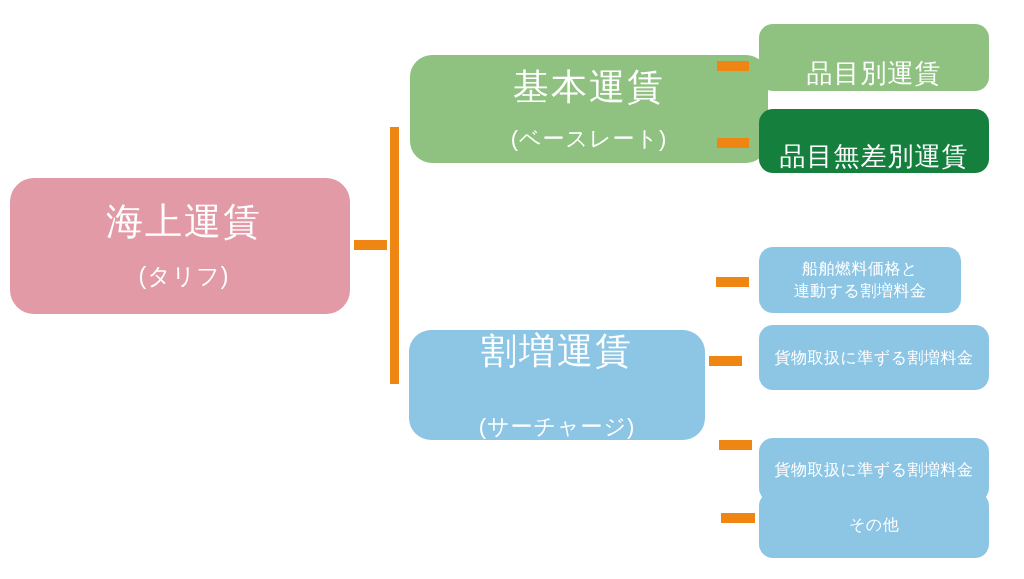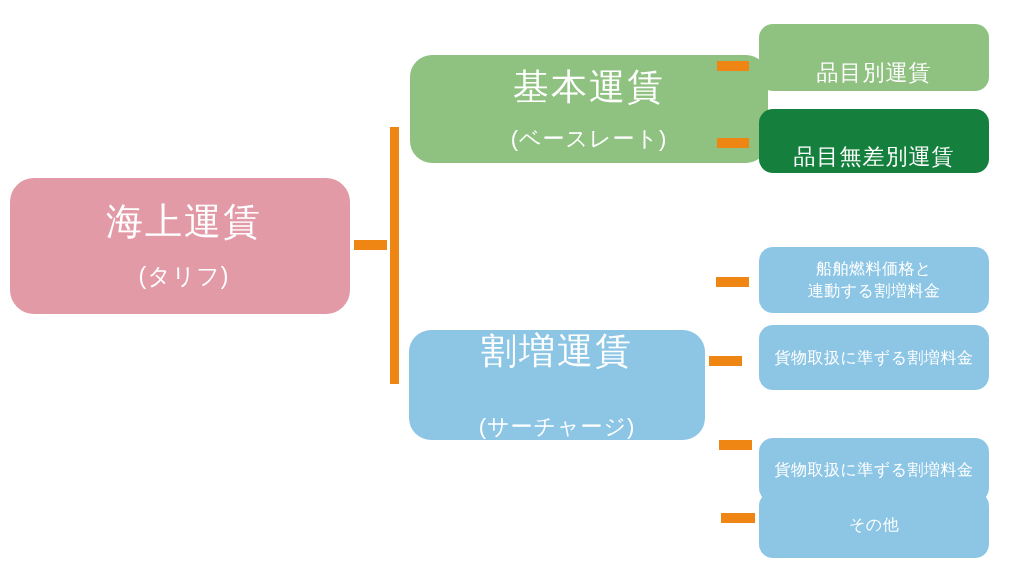--- a/index.html
+++ b/index.html
@@ -46,21 +46,21 @@
   }
   .branch-node .title { font-size: 36px; }
   .branch-node .subtitle { font-size: 22px; }
   .leaf-node {
     border-radius: 14px;
   }
   .leaf-node .leaf-line {
     white-space: nowrap;
   }
   .leaf-lg .leaf-line {
-    font-size: 22px;
+    font-size: 26px;
     line-height: 1.2;
     letter-spacing: 1px;
     margin-top: 32px;
   }
   .leaf-sm .leaf-line {
     font-size: 16px;
     line-height: 22px;
     letter-spacing: 0.5px;
   }
   .connector {
@@ -98,21 +98,21 @@
   <div class="connector" style="left: 719px; top: 440px; width: 33px; height: 10px; background-color: rgb(239, 134, 19);"></div>
   <div class="connector" style="left: 721px; top: 513px; width: 34px; height: 10px; background-color: rgb(239, 134, 19);"></div>
 
   <div class="node leaf-node leaf-lg" style="left: 759px; top: 24px; width: 230px; height: 67px; background-color: rgb(143, 193, 128);">
     <div class="leaf-line">品目別運賃</div>
   </div>
   <div class="node leaf-node leaf-lg" style="left: 759px; top: 109px; width: 230px; height: 64px; background-color: #15803d;">
     <div class="leaf-line">品目無差別運賃</div>
   </div>
 
-  <div class="node leaf-node leaf-sm" style="left: 759px; top: 247px; width: 230px; height: 66px; background-color: rgb(141, 198, 229);">
+  <div class="node leaf-node leaf-sm" style="left: 759px; top: 247px; width: 202px; height: 66px; background-color: rgb(141, 198, 229);">
     <div class="leaf-line">船舶燃料価格と</div>
     <div class="leaf-line">連動する割増料金</div>
   </div>
   <div class="node leaf-node leaf-sm" style="left: 759px; top: 325px; width: 230px; height: 65px; background-color: rgb(141, 198, 229);">
     <div class="leaf-line">貨物取扱に準ずる割増料金</div>
   </div>
   <div class="node leaf-node leaf-sm" style="left: 759px; top: 415px; width: 230px; height: 64px; background-color: rgb(141, 198, 229); margin-top: 23px;">
     <div class="leaf-line">貨物取扱に準ずる割増料金</div>
   </div>
   <div class="node leaf-node leaf-sm" style="left: 759px; top: 492px; width: 230px; height: 66px; background-color: rgb(141, 198, 229); text-align: center;">

